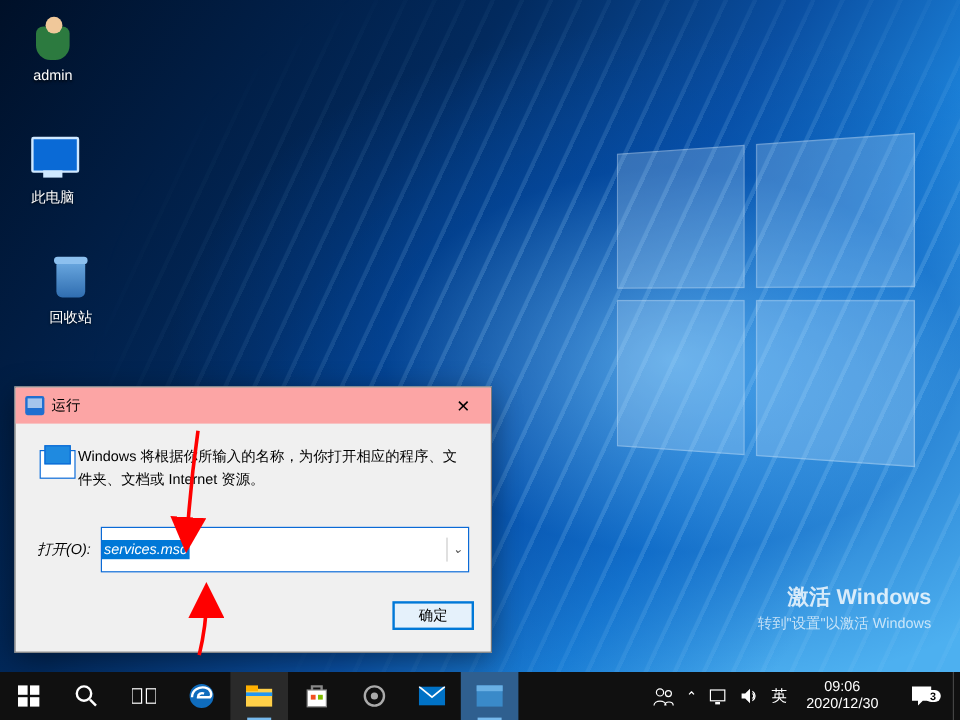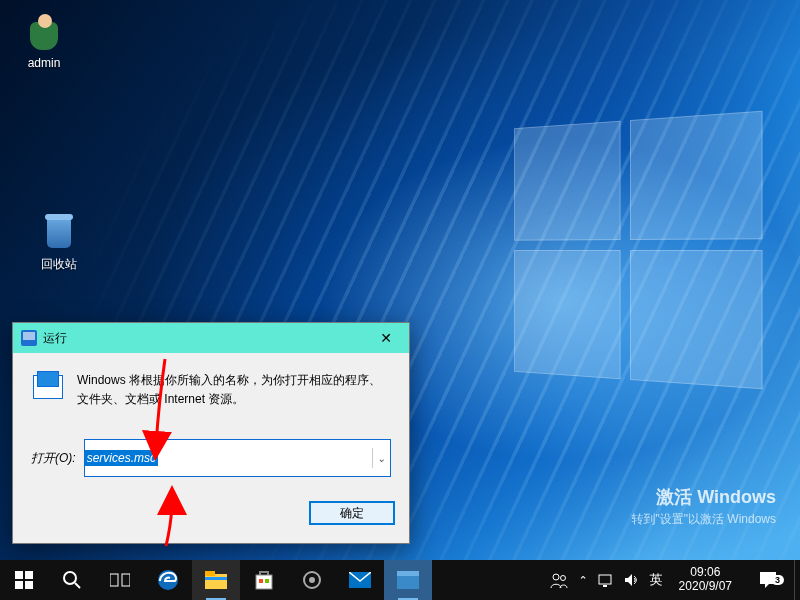--- a/index.html
+++ b/index.html
@@ -53,43 +53,43 @@
   .watermark .t1 { font-size:18px; font-weight:700; }
   .watermark .t2 { font-size:12px; margin-top:2px; color:rgba(255,255,255,0.7);}
 
   
   .run {
     position:absolute; left:12px; top:322px; width:398px; height:222px;
     background:#f0f0f0; border:1px solid #7a7a7a;
     box-shadow:0 6px 24px rgba(0,0,0,.45);
   }
   .run .titlebar {
-    height:30px; background:#5eead4; display:flex; align-items:center;
+    height:30px; background:#fca5a5; display:flex; align-items:center;
     padding:0 0 0 8px; font-size:12px; color:#000;
   }
   .run .titlebar .ticon { width:16px; height:16px; margin-right:6px; display:inline-block; position:relative; }
   .run .titlebar .ticon::before { content:""; position:absolute; inset:0; background:#1f6fd0; border-radius:2px; }
   .run .titlebar .ticon::after { content:""; position:absolute; left:2px; top:2px; width:12px; height:8px; background:#fff; opacity:.6; }
   .run .closebtn { margin-left:auto; width:46px; height:30px; display:flex; align-items:center; justify-content:center; font-size:14px; }
 
   .run .body { padding:18px 18px 0 18px; }
-  .run .desc { display:flex; gap:12px; font-size:12px; color:#000; line-height:1.6; }
+  .run .desc { display:flex; font-size:12px; color:#000; line-height:1.6; }
   .run .desc .bigicon { width:34px; height:32px; flex:0 0 34px; position:relative; }
   .run .desc .bigicon::before { content:""; position:absolute; left:2px; top:4px; width:28px; height:22px; background:#fff; border:1px solid #0a6ad6; }
   .run .desc .bigicon::after { content:""; position:absolute; left:6px; top:0; width:20px; height:14px; background:#1f8ae0; border:1px solid #0a6ad6; }
 
   .run .row { display:flex; align-items:center; gap:8px; margin-top:30px;font-style:italic; }
   .run .row label { font-size:12px; }
   .run .combo { flex:1; display:flex; align-items:center; border:1px solid #0a6ad6; background:#fff; height:38px; }
   .run .combo .chev { width:18px; height:20px; display:flex; align-items:center; justify-content:center; font-size:10px; color:#555; border-left:1px solid #ccc; }
   .sel { background:#0078d7; color:#fff; padding:1px 2px; font-size:12px; }
 
   .run .buttons { display:flex; justify-content:flex-end; gap:12px; padding:24px 14px 14px; }
   .run .buttons button {
-    width:86px; height:24px; font-size:12px; background:#e1e1e1;
+    width:68px; height:24px; font-size:12px; background:#e1e1e1;
     border:1px solid #adadad; color:#000;
   }
   .run .buttons button.primary { border:2px solid #0078d7; background:#e5f1fb; }
 
   
   .arrow { position:absolute; pointer-events:none; }
   .arrow svg { overflow:visible; }
 
   
   .taskbar {
@@ -118,20 +118,24 @@
   <div class="winlogo">
     <div class="pane p1"></div>
       <div class="pane p2"></div>
       <div class="pane p3"></div>
       <div class="pane p4"></div>
   </div>
 
   <div class="desktop-icon di1">
     <div class="ic ic-user"></div>
     <div>admin</div>
+  </div>
+  <div class="desktop-icon di2">
+    <div class="ic ic-pc"></div>
+    <div>此电脑</div>
   </div>
   <div class="desktop-icon di3">
     <div class="ic ic-bin"></div>
     <div>回收站</div>
   </div>
   <div class="desktop-icon di4">
     <div>新</div>
   </div>
 
   <div class="watermark">
@@ -267,21 +271,21 @@
       </div>
       <div>
         <svg width="16" height="16" viewBox="0 0 16 16">
             <path d="M1,6 L4,6 L8,2 L8,14 L4,10 L1,10 Z" fill="#fff"></path>
             <path d="M10,4 C13,6 13,10 10,12 M10,6 C11.5,7 11.5,9 10,10" stroke="#fff" fill="none"></path>
           </svg>
       </div>
       <span class="ime">英</span>
       <div class="clock">
         <div>09:06</div>
-        <div>2020/9/07</div>
+        <div>2020/12/30</div>
       </div>
       <div class="notif">
         <svg width="18" height="18" viewBox="0 0 18 18">
           <path d="M1,1 L17,1 L17,13 L10,13 L6,17 L6,13 L1,13 Z" fill="#fff"></path>
         </svg>
         <span class="badge">3</span>
       </div>
     </div>
     <div class="showdesk"></div>
   </div>

